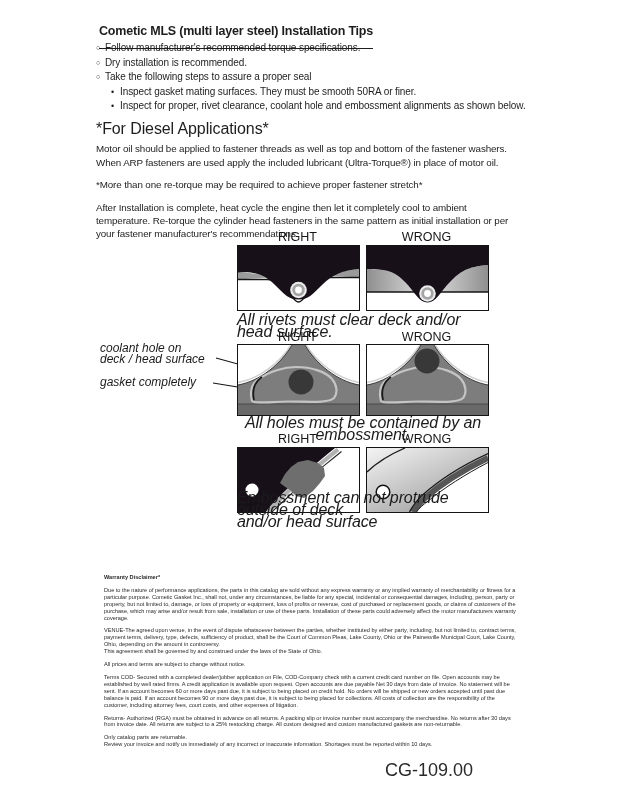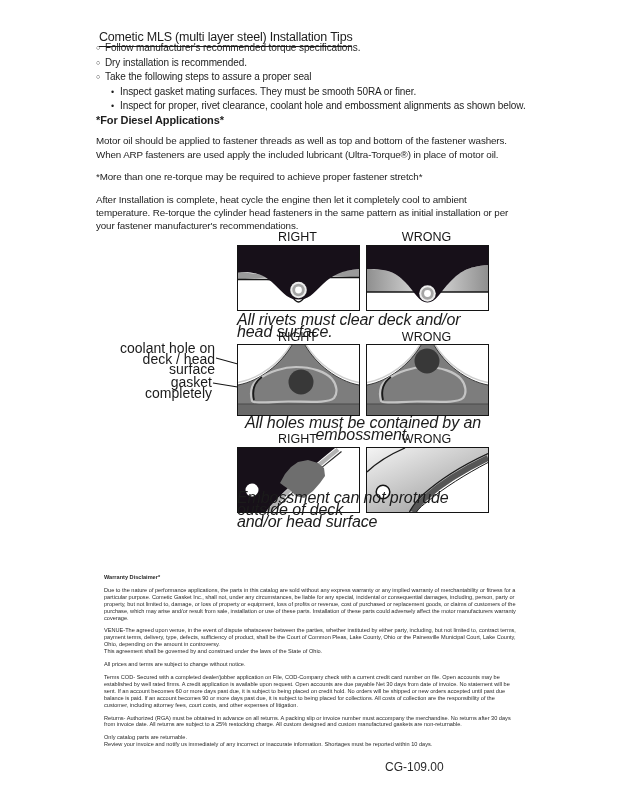--- a/index.html
+++ b/index.html
@@ -1,44 +1,44 @@
 <!DOCTYPE html>
 <html><head>
 <meta charset="utf-8">
 <style>
   html,body{margin:0;padding:0;background:#fff;}
   .page{position:relative;width:618px;height:800px;background:#ffffff;overflow:hidden;
         font-family:"Liberation Sans", sans-serif;color:#1d1d1d;}
   
-  .title{position:absolute;left:99px;top:30px;font-size:12.5px;font-weight:400;
-         letter-spacing:-0.2px;border-bottom:1.6px solid #1d1d1d;padding-bottom:2px;}
+  .title{position:absolute;left:99px;top:24px;font-size:12.5px;font-weight:700;
+         letter-spacing:-0.2px;border-bottom:1.6px solid #1d1d1d;padding-bottom:10px;}
   .tips{position:absolute;left:96px;top:41px;width:430px;font-size:10px;letter-spacing:-0.1px;}
   .b-row{display:flex;align-items:baseline;line-height:13.6px;}
   .b-row .mk{width:9px;flex:0 0 9px;font-size:7px;position:relative;top:-1px;}
   .b-row.sub{margin-left:15px;}
   .b-row.sub .mk{font-size:9px;top:0;}
   .diesel{position:absolute;left:96px;top:114px;width:426px;font-size:9.8px;
           letter-spacing:-0.12px;line-height:13.4px;}
-  .diesel h2{font-size:11px;font-weight:700;margin:0 0 7px 0;letter-spacing:-0.1px;}
+  .diesel h2{font-size:16px;font-weight:400;margin:8px 0 7px 0;letter-spacing:-0.1px;}
   .diesel p{margin:0 0 9px 0;}
   
   .rw-label{position:absolute;width:121px;text-align:center;font-size:12.5px;color:#161616;}
   .dbox{position:absolute;width:121px;height:64px;border:1.7px solid #141414;background:#fff;}
   .dbox.tall{height:70px;}
   .dbox svg{display:block;width:100%;height:100%;}
   .cap{position:absolute;font-size:16px;letter-spacing:-0.1px;line-height:12px;color:#1b1b1b;font-style:italic;}
-  .call{position:absolute;font-size:14px;line-height:10.5px;text-align:right;color:#1b1b1b;}
+  .call{position:absolute;font-size:12px;line-height:10.5px;color:#1b1b1b;font-style:italic;}
   .leader{position:absolute;pointer-events:none;}
   
   .legal{position:absolute;left:104px;top:574px;width:416px;font-size:5.6px;
          line-height:6.9px;color:#2a2a2a;letter-spacing:0;}
   .legal .lh{font-weight:700;margin:0 0 6px 0;}
   .legal p{margin:0 0 6px 0;}
   .legal p.nogap{margin:0;}
-  .footer{position:absolute;left:385px;top:760px;font-size:12px;color:#2a2a2a;}
+  .footer{position:absolute;left:385px;top:760px;font-size:18px;color:#2a2a2a;}
 </style>
 </head>
 <body>
 
 <div class="page">
 
   <div class="title">Cometic MLS (multi layer steel) Installation Tips</div>
 
   <div class="tips">
     <div class="b-row">

